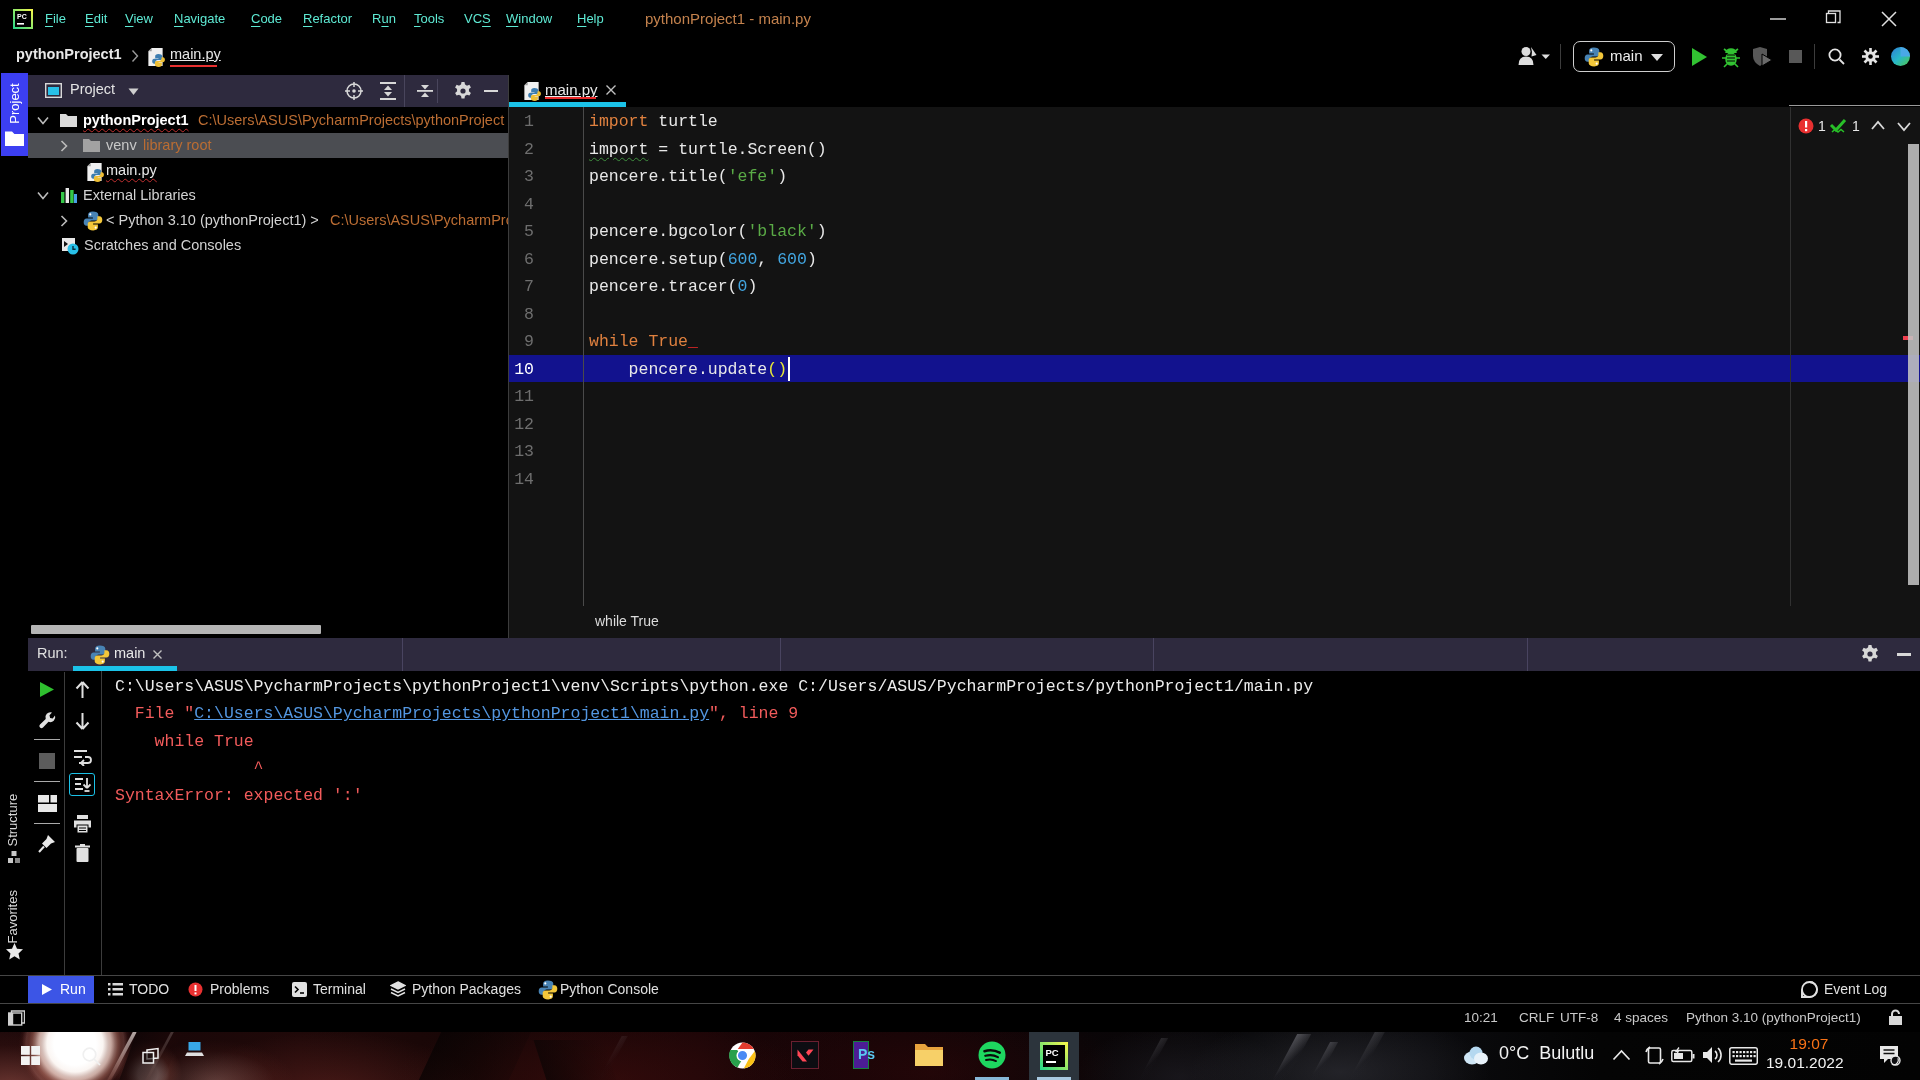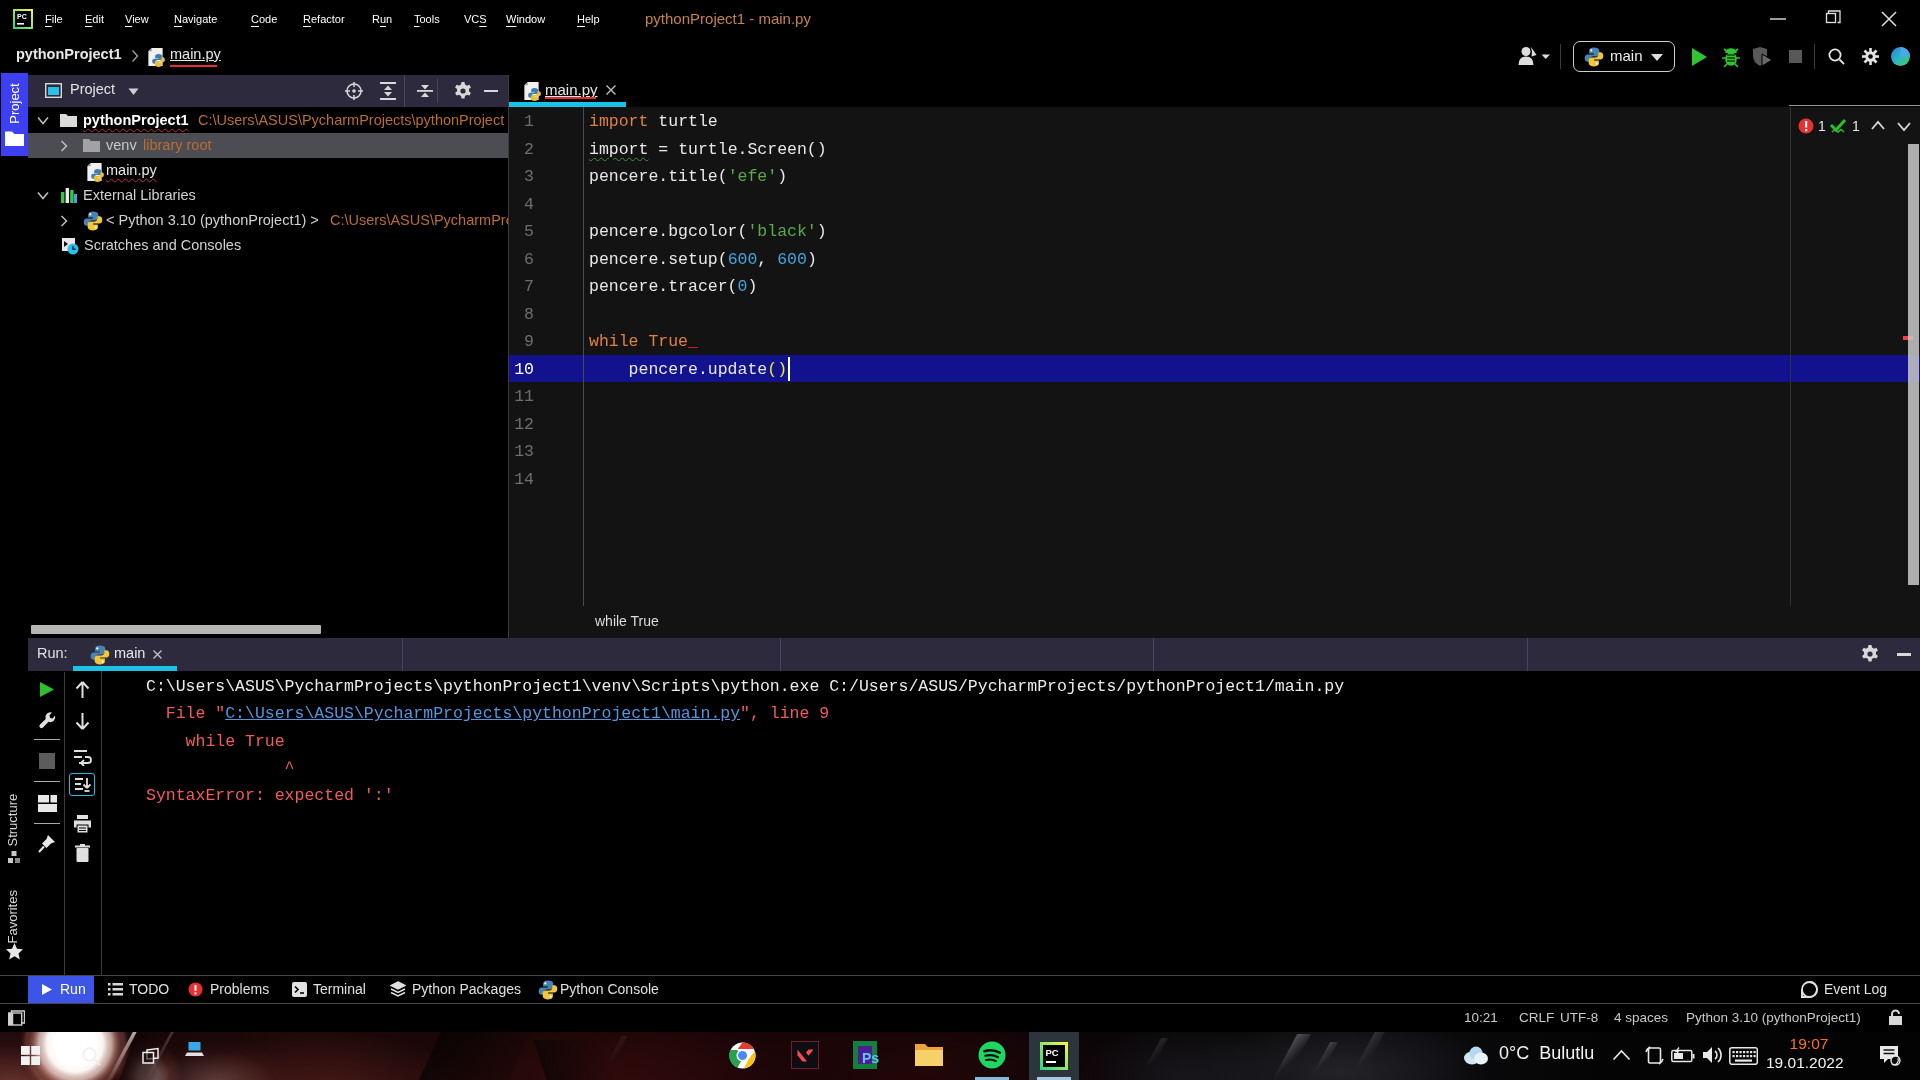--- a/index.html
+++ b/index.html
@@ -3,21 +3,21 @@
 <meta charset="utf-8">
 <style>
 * { margin:0; padding:0; box-sizing:border-box; }
 html,body { width:1920px; height:1080px; background:#000; overflow:hidden;
   font-family:"Liberation Sans", sans-serif; }
 .abs { position:absolute; }
 #stage { position:relative; width:1920px; height:1080px; background:#000; }
 
 
 #titlebar { position:absolute; left:0; top:0; width:1920px; height:38px; background:#000; }
-#titlebar .menu { position:absolute; top:0; height:38px; line-height:38px; color:#ffffff; font-size:11px; }
+#titlebar .menu { position:absolute; top:0; height:38px; line-height:38px; color:#5eead4; font-size:13px; }
 #titlebar .menu u { text-decoration-thickness:1px; text-underline-offset:3px; }
 #wintitle { position:absolute; top:0; height:38px; line-height:38px; color:#c4824d; font-size:15px; }
 
 
 #navbar { position:absolute; left:0; top:38px; width:1920px; height:37px; background:#000; }
 
 
 #leftstripe { position:absolute; left:0; top:75px; width:28px; height:929px; background:#000; }
 .vlabel { position:absolute; transform:rotate(-90deg); transform-origin:center; color:#d8d8d8; font-size:13px; white-space:nowrap; }
 
@@ -30,21 +30,21 @@
 
 #editor { position:absolute; left:508px; top:75px; width:1412px; height:563px; background:#000; border-left:1px solid #3c3c3c;}
 #edcode { position:absolute; left:0; top:32px; width:1412px; height:499px; background:#131313; }
 .cl { position:absolute; left:80px; font-size:16.5px; line-height:27.5px; height:27.5px; color:#e8e8e8; white-space:pre; font-family:"Liberation Mono",monospace;}
 .ln { position:absolute; width:30px; text-align:right; font-size:16.5px; line-height:27.5px; color:#6e6e6e; font-family:"Liberation Mono",monospace;}
 .kw { color:#e0813f; } .str { color:#5aab46; } .num { color:#42a5e0; }
 
 
 #runpanel { position:absolute; left:28px; top:638px; width:1892px; height:337px; background:#000; }
 #runhdr { position:absolute; left:0; top:0; width:1892px; height:33px; background:#2e2a3e; }
-.conline { position:absolute; left:87px; font-size:16.5px; line-height:27.3px; color:#ececec; white-space:pre; font-family:"Liberation Mono",monospace;margin-left:31px; }
+.conline { position:absolute; left:87px; font-size:16.5px; line-height:27.3px; color:#ececec; white-space:pre; font-family:"Liberation Mono",monospace; }
 .cred { color:#f25b5b; }
 
 
 #toolbar2 { position:absolute; left:0; top:975px; width:1920px; height:29px; background:#000; border-top:1px solid #464646; border-bottom:1px solid #464646;}
 #statusbar { position:absolute; left:0; top:1004px; width:1920px; height:28px; background:#000; color:#c9c9c9; font-size:13.5px; }
 #taskbar { position:absolute; left:0; top:1032px; width:1920px; height:48px; background:#120a0c; overflow:hidden; }
 #wallp { position:absolute; left:0; top:0; width:1920px; height:48px;
   background:
     radial-gradient(circle 52px at 75px 12px, #ffffff 0 21px, rgba(255,250,247,0.98) 28px, rgba(252,222,212,0.75) 35px, rgba(212,135,118,0.45) 43px, rgba(148,60,52,0.2) 50px, rgba(90,25,22,0) 56px),radial-gradient(circle at 75px 12px, rgba(0,0,0,0) 0 33px, rgba(255,235,228,0.22) 36px, rgba(0,0,0,0) 40px, rgba(0,0,0,0) 46px, rgba(255,220,210,0.12) 49px, rgba(0,0,0,0) 53px),
     radial-gradient(circle 34px at 148px 42px, rgba(255,230,222,0.38) 0 10px, rgba(200,110,90,0.18) 22px, rgba(0,0,0,0) 34px),
@@ -560,21 +560,21 @@
     <circle cx="13.5" cy="13.5" r="5.3" fill="#4a8af4" stroke="#fff" stroke-width="1.5"></circle>
       </svg>
 
   <div class="abs" style="left:791px;top:9px;width:28px;height:28px;background:#0d0d12;border:1px solid #6a2030;">
     <svg class="abs" style="left:5px;top:7px" width="17" height="13" viewBox="0 0 17 13">
       <path d="M0.5 0.5 L10 12.5 H5.5 L0.5 6.2 z" fill="#ff4655"></path>
       <path d="M16.5 0.5 L11.5 6.8 L9 3.6 L11.5 0.5 z" fill="#ff4655"></path>
         </svg>
   </div>
 
-  <div class="abs" style="left:853px;top:9px;width:24px;height:28px;background:#4c1d95;border:5px solid #15803d;">
+  <div class="abs" style="left:853px;top:9px;width:16px;height:28px;background:#4c1d95;border:1px solid #15803d;">
     <span class="abs" style="left:4px;top:4px;color:#5ac8f2;font-size:14px;font-weight:bold;">Ps</span>
   </div>
 
   <svg class="abs" style="left:915px;top:10px" width="28" height="26" viewBox="0 0 28 26">
     <path d="M0 2 h10 l3 3 h15 v19 h-28 z" fill="#e8a33d"></path>
     <path d="M0 8 h28 v16 h-28 z" fill="#f7d068"></path>
       </svg>
 
   <svg class="abs" style="left:978px;top:9px" width="28" height="28" viewBox="0 0 28 28">
     <circle cx="14" cy="14" r="13.5" fill="#1ed760"></circle>

